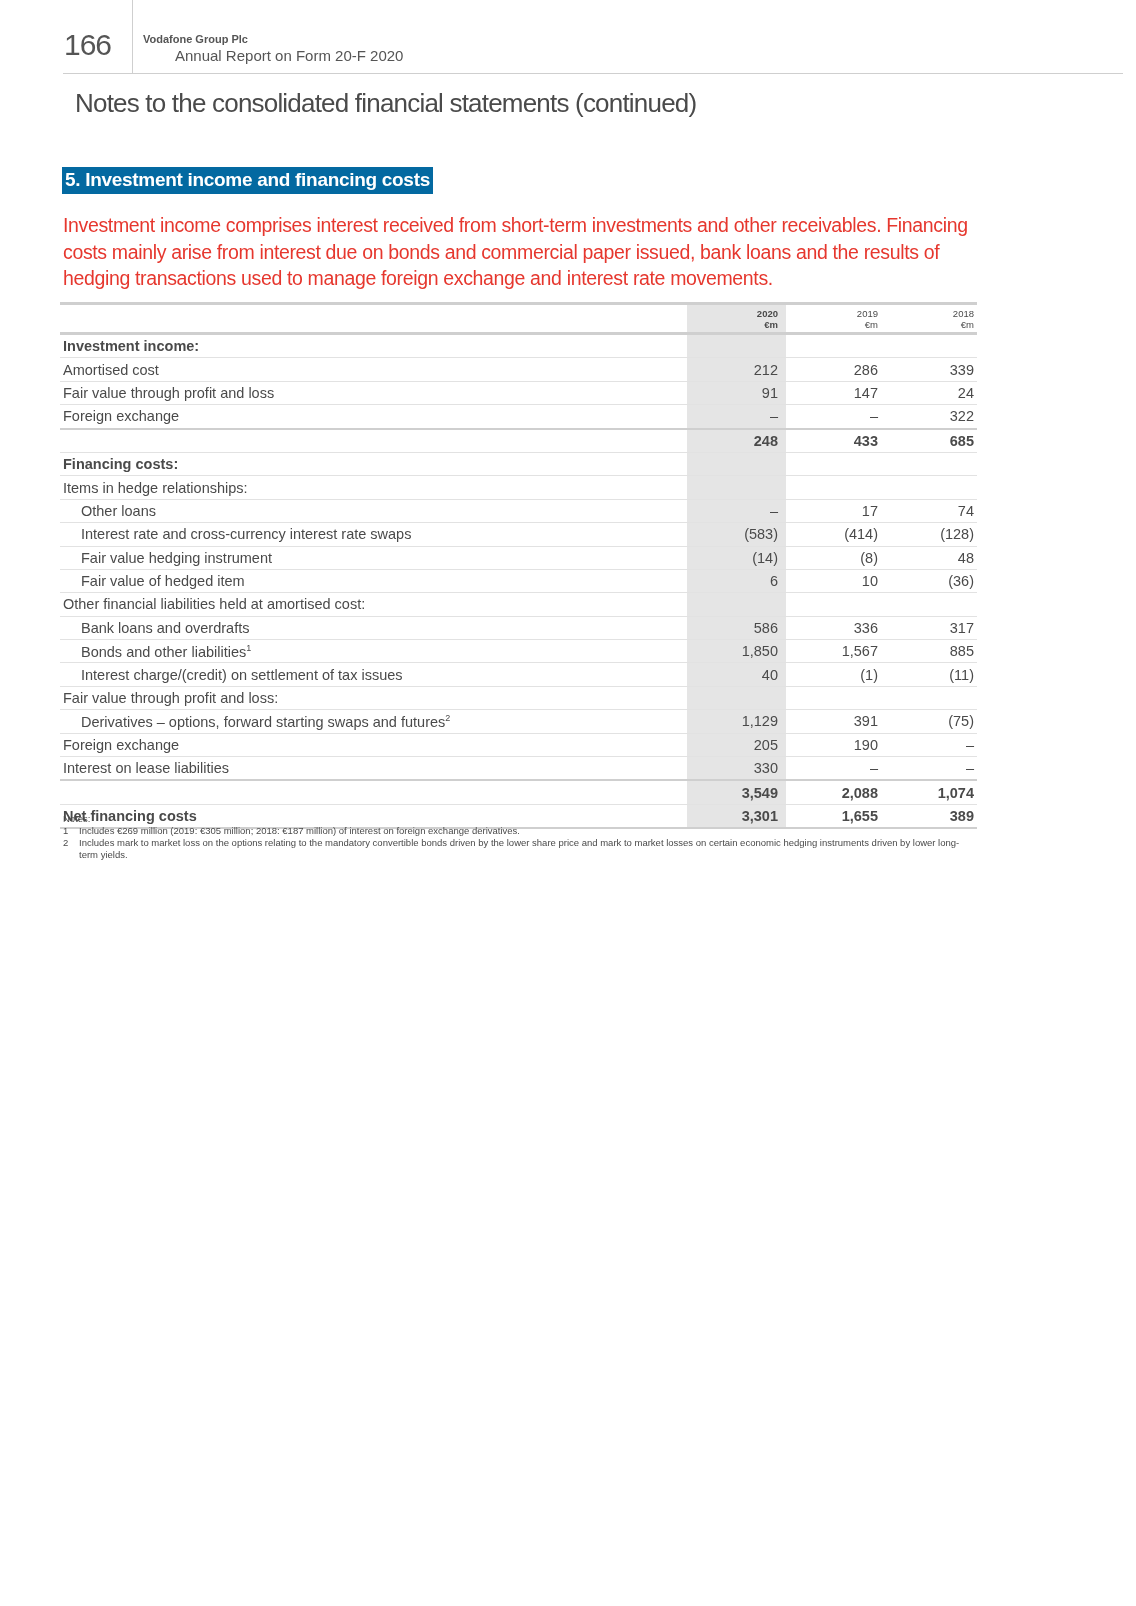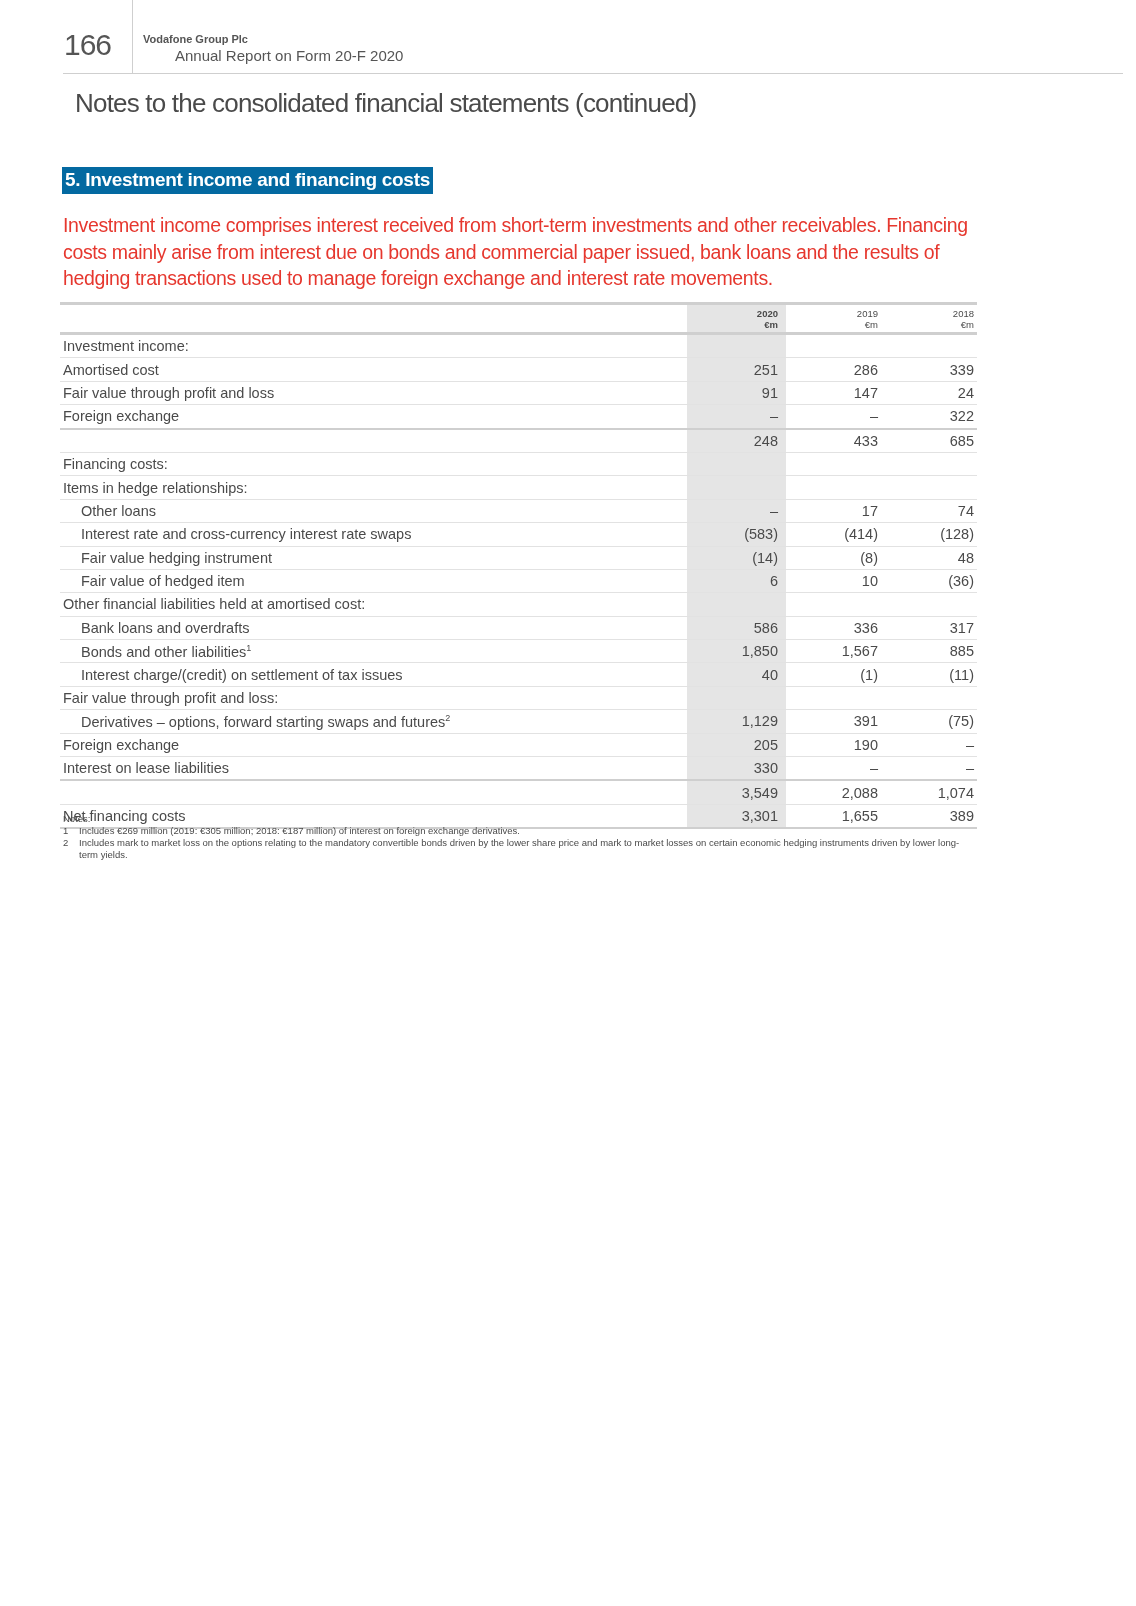--- a/index.html
+++ b/index.html
@@ -17,21 +17,21 @@
            color:#e6372e; letter-spacing:-0.35px; }
   table.fin { position:absolute; left:60px; top:302px; width:917px; border-collapse:collapse; font-size:14.5px; }
   table.fin td { padding:0; height:22.4px; border-bottom:1px solid #e2e2e2; vertical-align:middle; }
   table.fin tr.head td { height:27px; border-top:3px solid #cfcfcf; border-bottom:3px solid #cfcfcf; font-size:9.5px; line-height:11px; }
   table.fin td.lbl { padding-left:3px; color:#4a4a4a; }
   table.fin td.ind { padding-left:21px; }
   table.fin td.num { text-align:right; color:#4a4a4a; }
   table.fin td.c20 { width:91px; background:#e5e5e5; padding-right:8px; }
   table.fin td.c19 { width:92px; padding-right:4px; }
   table.fin td.c18 { width:92px; padding-right:3px; }
-  table.fin tr.bold td { font-weight:normal; }
+  table.fin tr.bold td { font-weight:bold; }
   table.fin tr.total td { border-top:2px solid #cfcfcf; }
   table.fin tr.net td { border-bottom:2px solid #cfcfcf; }
   .head-bold { font-weight:bold; }
   .notes { position:absolute; left:63px; top:813px; width:910px; font-size:9.5px; color:#4a4a4a; line-height:12px; }
   .note-row { display:flex; }
   .note-num { width:16px; flex:none; }
   sup { font-size:9px; }
 </style>
 </head>
 <body>
@@ -65,21 +65,21 @@
       </td>
     </tr>
   <tr class="bold">
         <td class="lbl"><span>Investment income:</span></td>
         <td class="num c20"></td>
         <td class="num c19"></td>
         <td class="num c18"></td>
       </tr>
       <tr>
         <td class="lbl"><span>Amortised cost</span></td>
-        <td class="num c20">251</td>
+        <td class="num c20">212</td>
         <td class="num c19">286</td>
         <td class="num c18">339</td>
       </tr>
       <tr>
         <td class="lbl"><span>Fair value through profit and loss</span></td>
         <td class="num c20">91</td>
         <td class="num c19">147</td>
         <td class="num c18">24</td>
       </tr>
       <tr>

